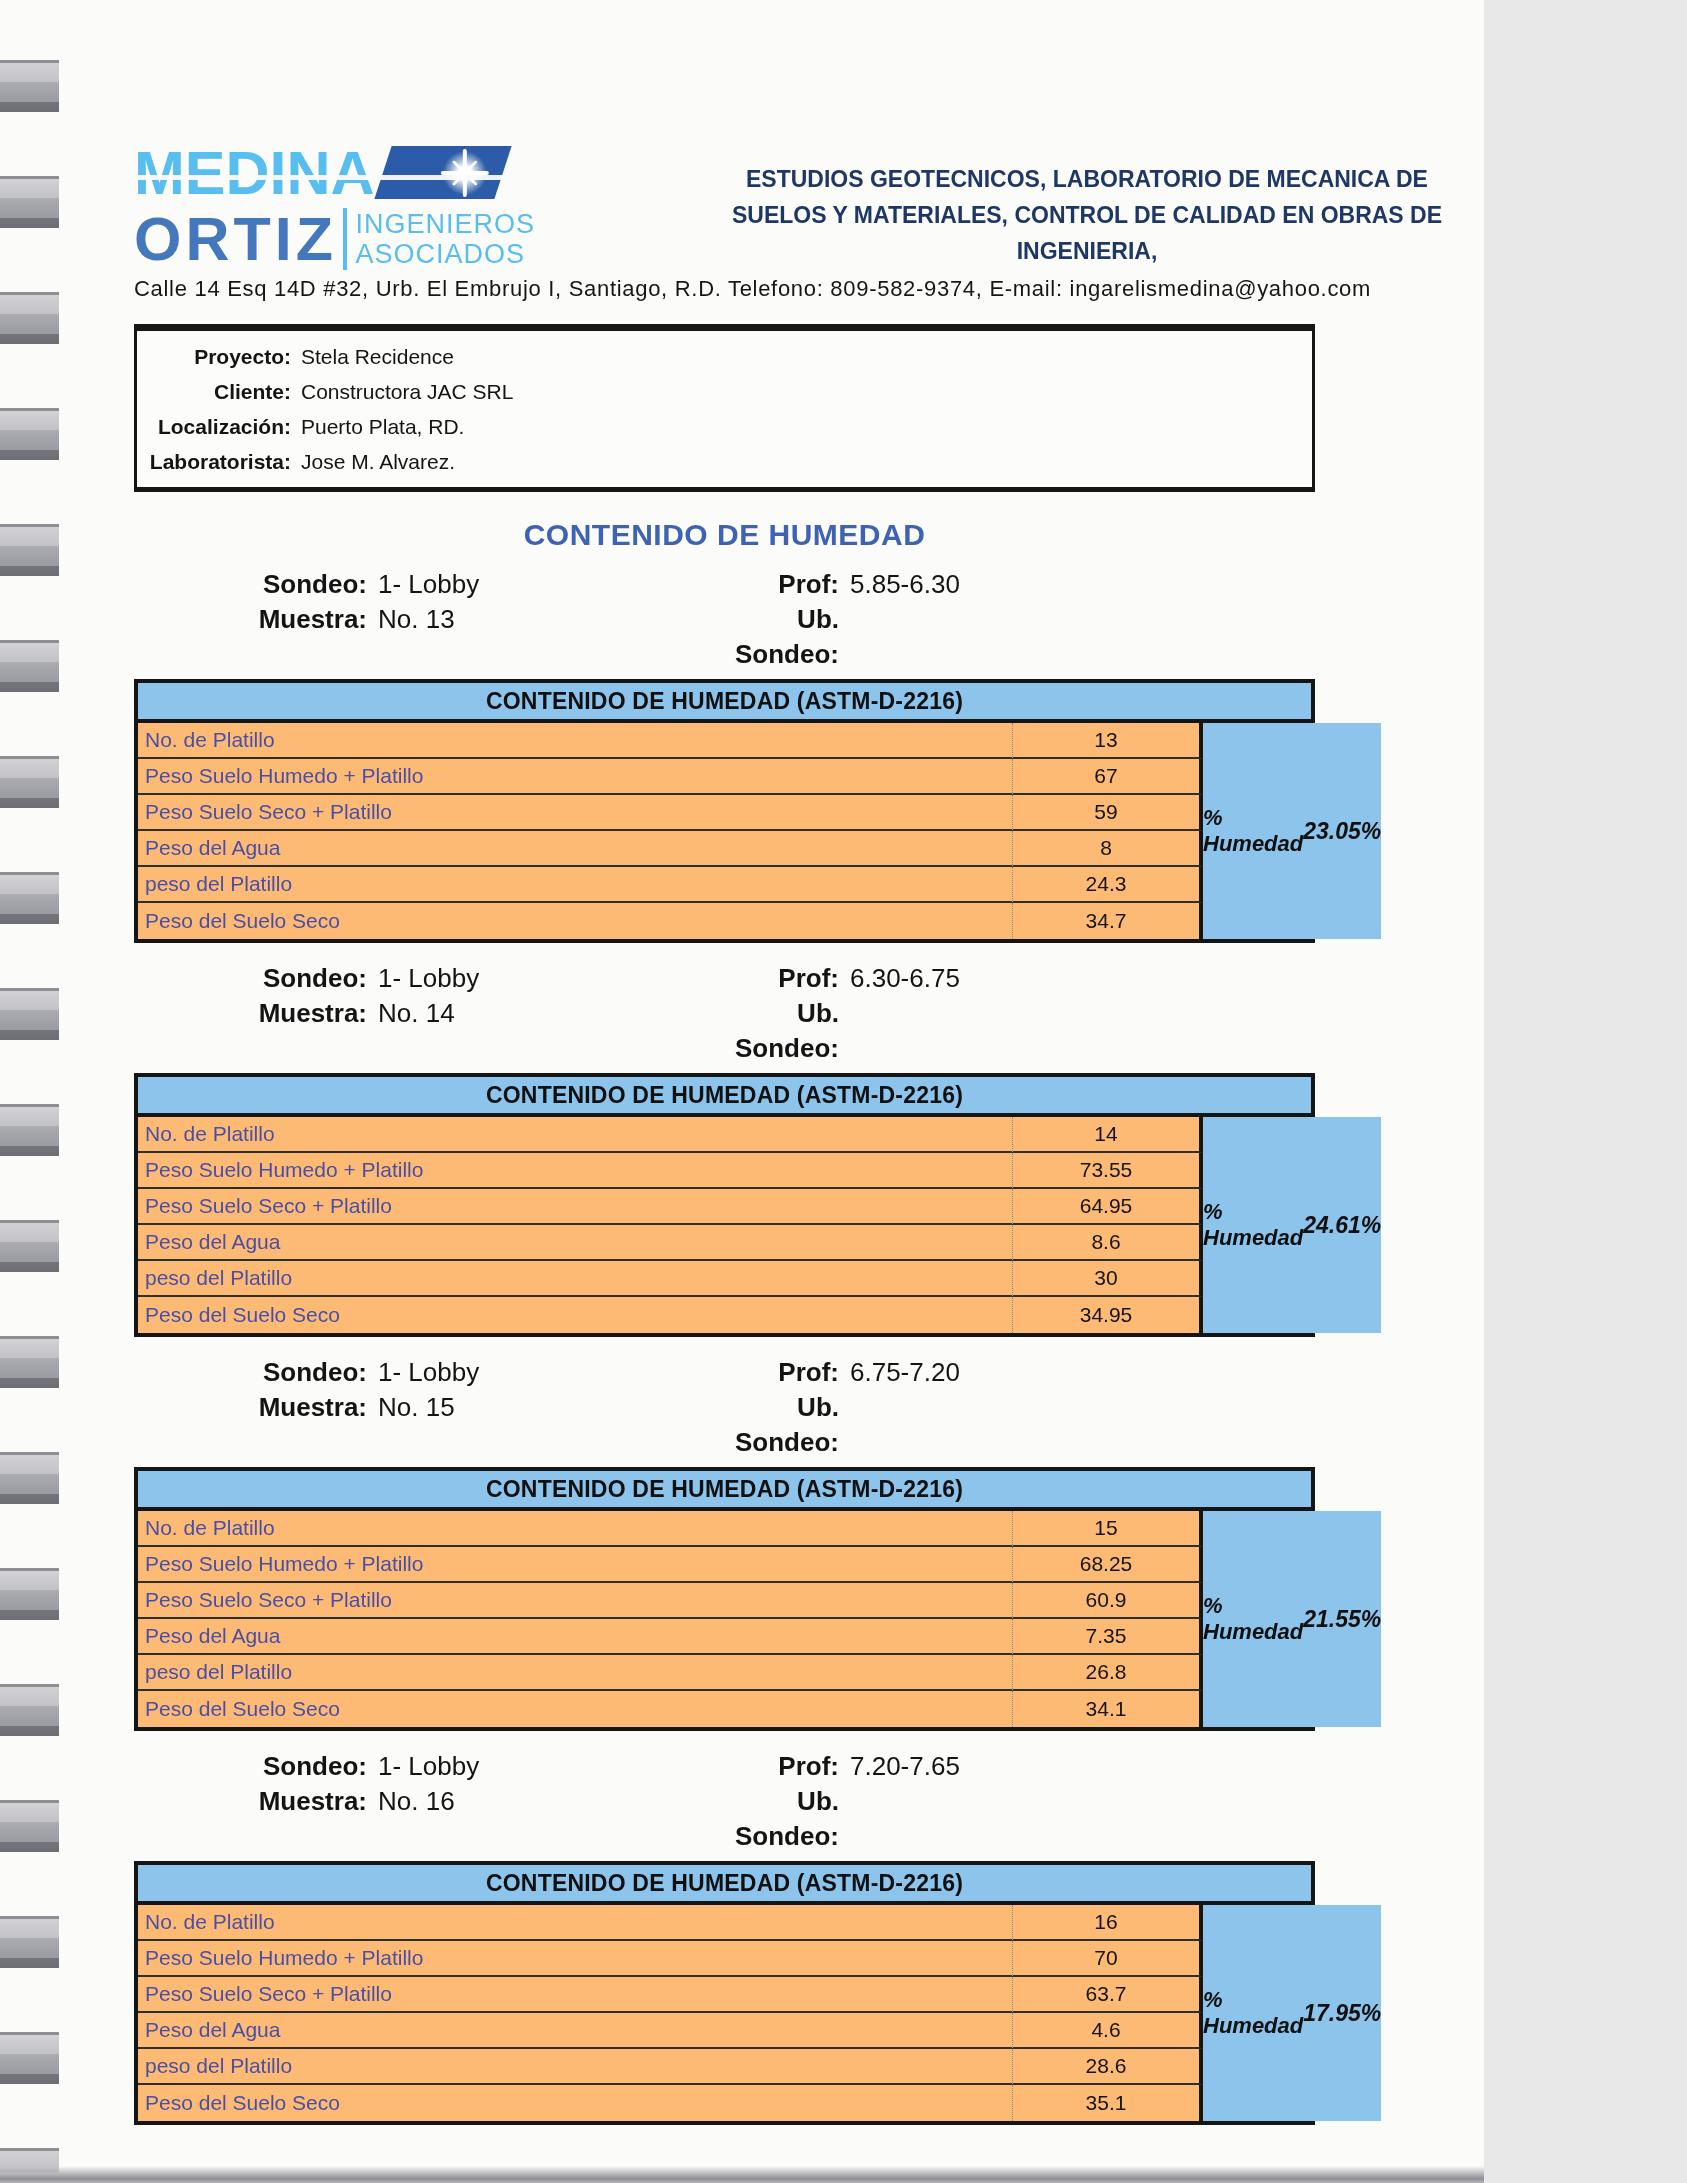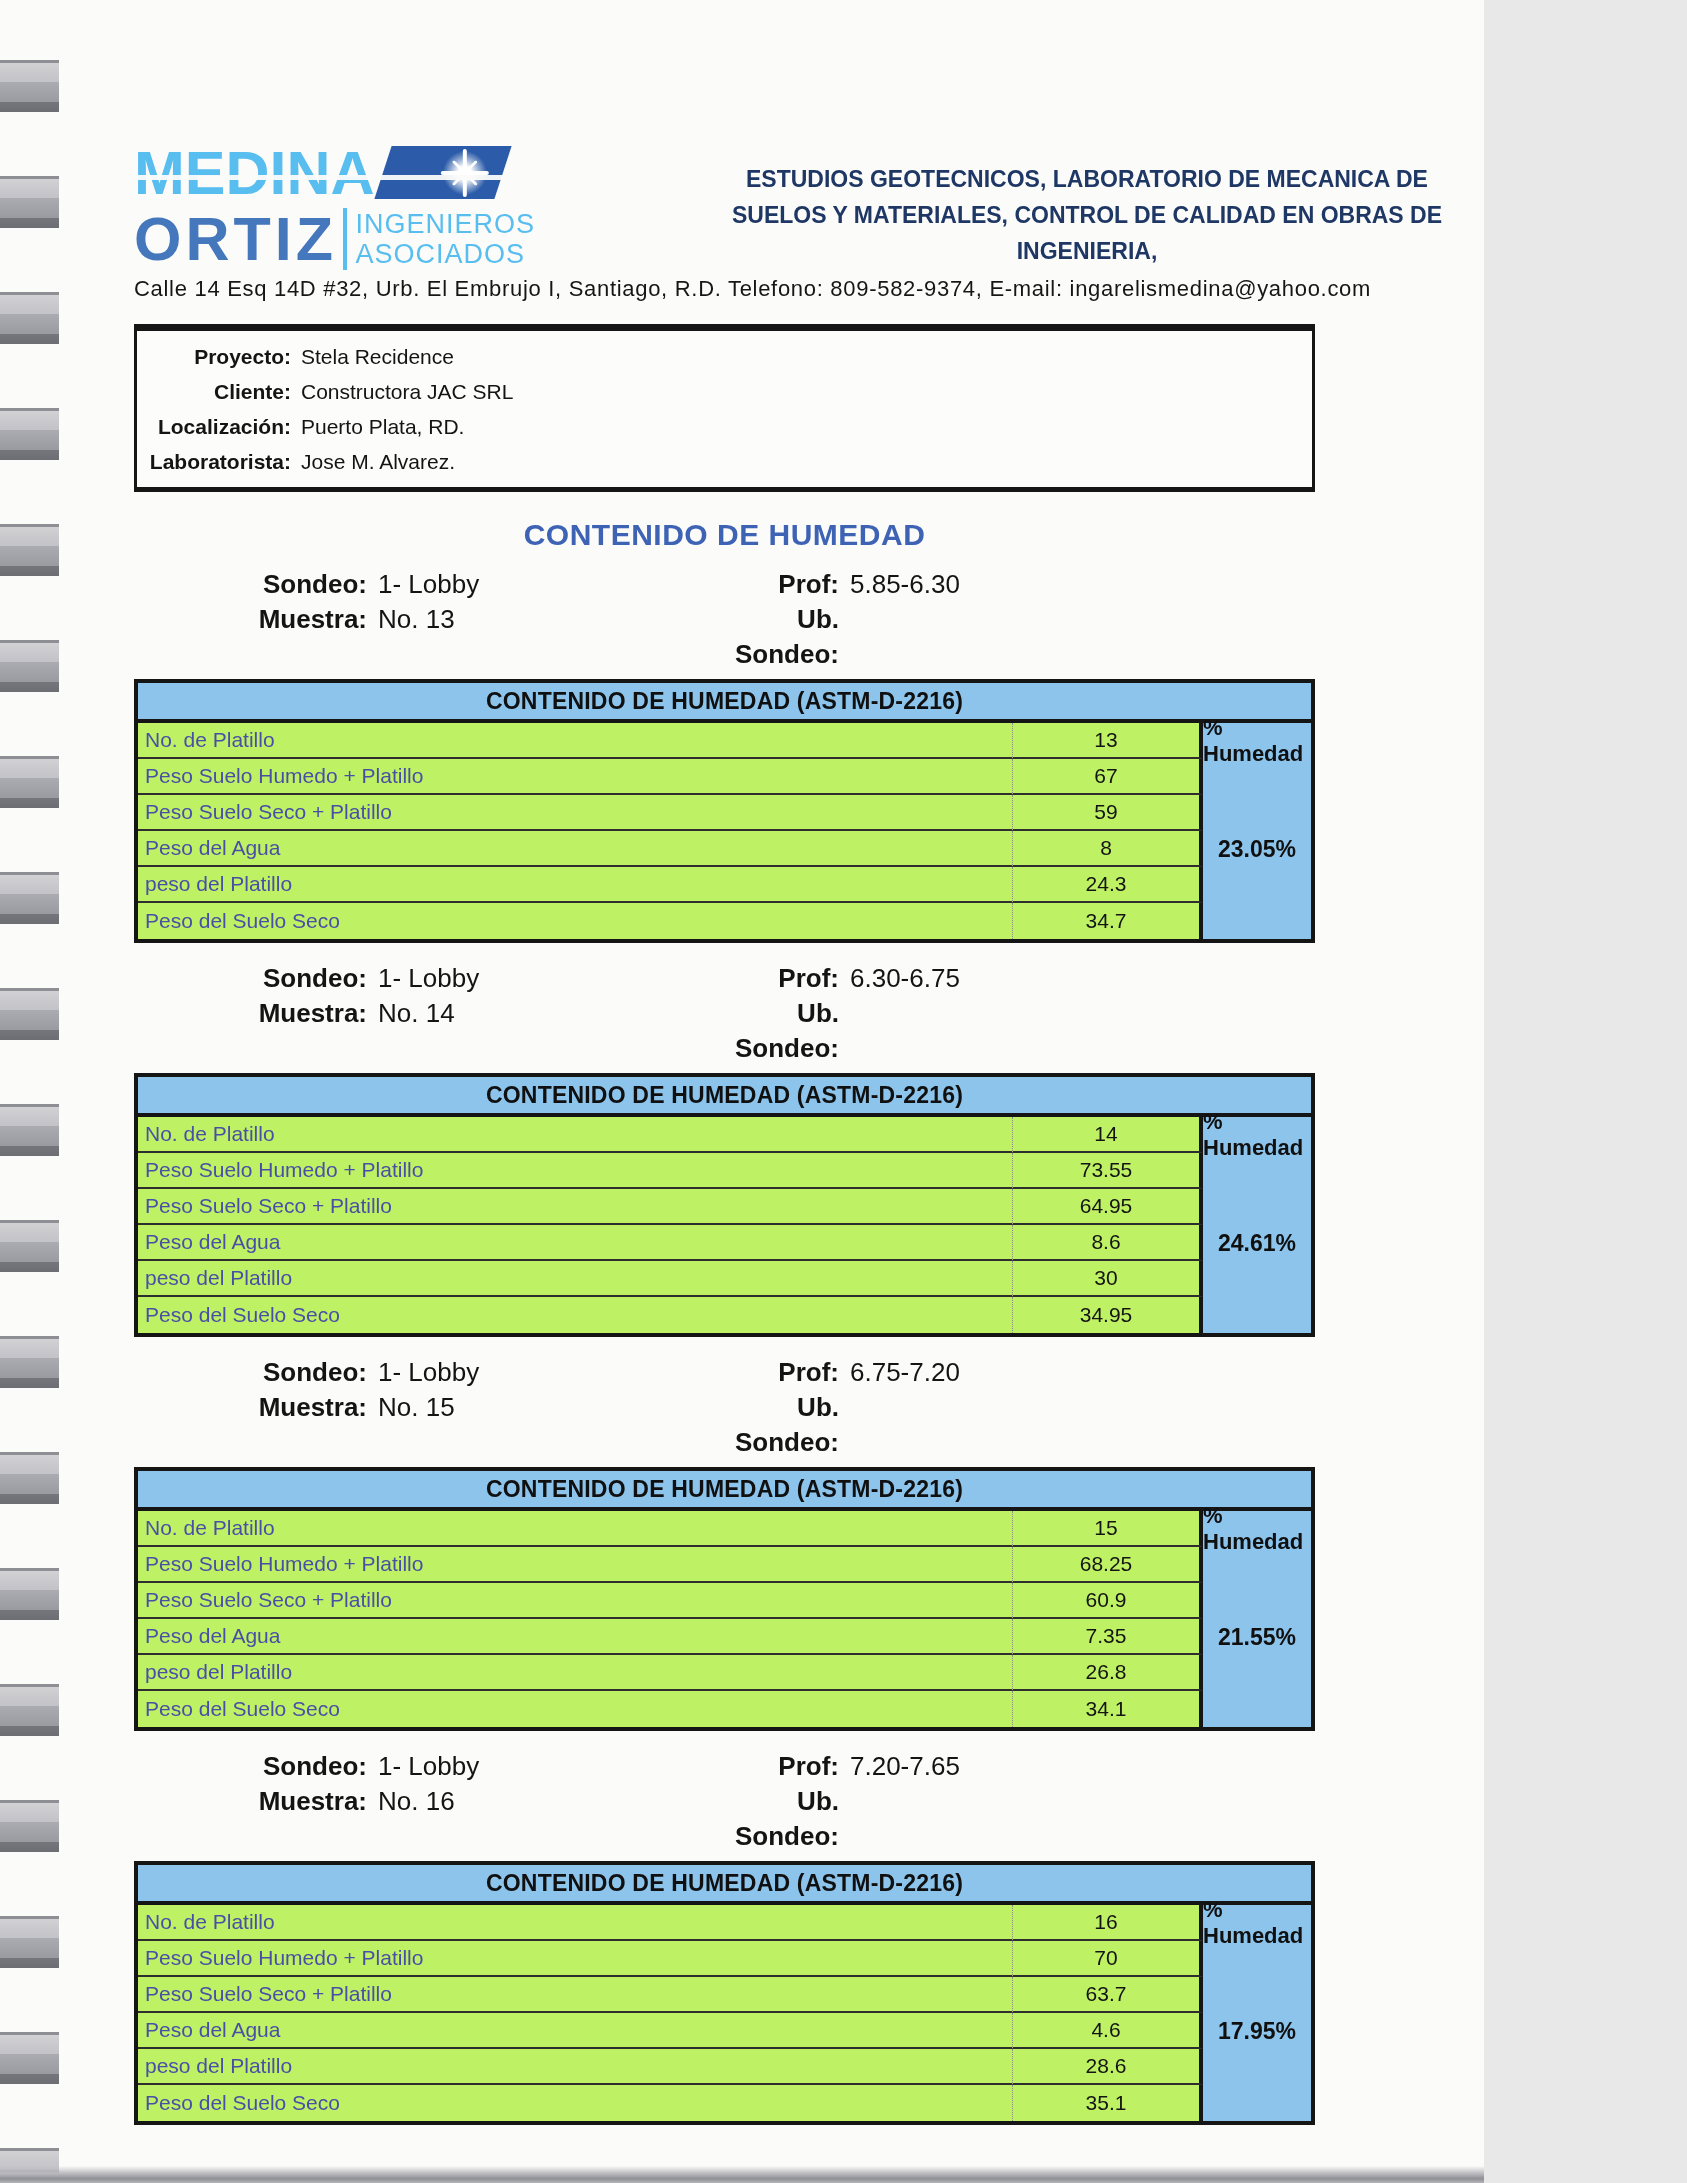--- a/index.html
+++ b/index.html
@@ -98,21 +98,21 @@
   
   .sample{margin-top:18px;}
   .sample.first{margin-top:15px;}
   .sec-info{
     display:grid;grid-template-columns:233px 323px 149px auto;
     font-size:26px;line-height:35px;margin-bottom:7px;
   }
   .si-label{text-align:right;font-weight:bold;}
   .si-value{padding-left:11px;}
 
-  .mtable{border:4.5px solid #151515;background:#bef264;}
+  .mtable{border:4.5px solid #151515;background:#fdba74;}
   .mt-header{
     height:36px;display:flex;align-items:center;justify-content:center;
     background:var(--band-blue,#8CC4EC);
     border-bottom:4.5px solid #151515;
     font-size:23px;font-weight:bold;letter-spacing:0.2px;color:#101010;
   }
   .mt-body{display:grid;grid-template-columns:875px 190px 1fr;grid-auto-rows:36px;}
   .cell{display:flex;align-items:center;border-bottom:2px solid #2e2e2e;}
   .cell.label{
     grid-column:1;padding-left:7px;
@@ -121,21 +121,21 @@
   }
   .cell.value{
     grid-column:2;justify-content:center;
     font-size:21px;color:#141414;
     border-right:4.5px solid #151515;
   }
   .cell.r6{border-bottom:none;}
   .hum-col{
     grid-column:3;grid-row:1 / span 6;
     background:var(--band-blue,#8CC4EC);
-    display:flex;flex-direction:column;align-items:center;
+    display:flex;flex-direction:row;align-items:center;font-style:italic;
   }
   .hum-header{
     height:36px;display:flex;align-items:center;justify-content:center;
     font-size:22px;font-weight:bold;color:#101010;
   }
   .hum-value{
     flex:1;display:flex;align-items:center;justify-content:center;
     font-size:23px;font-weight:bold;color:#101010;
   }
 </style>

